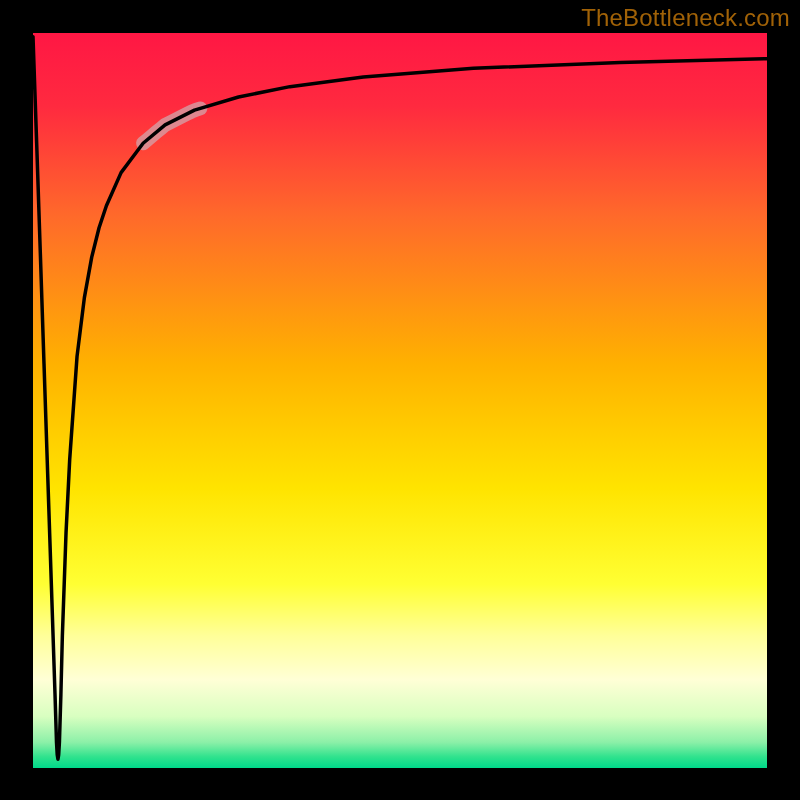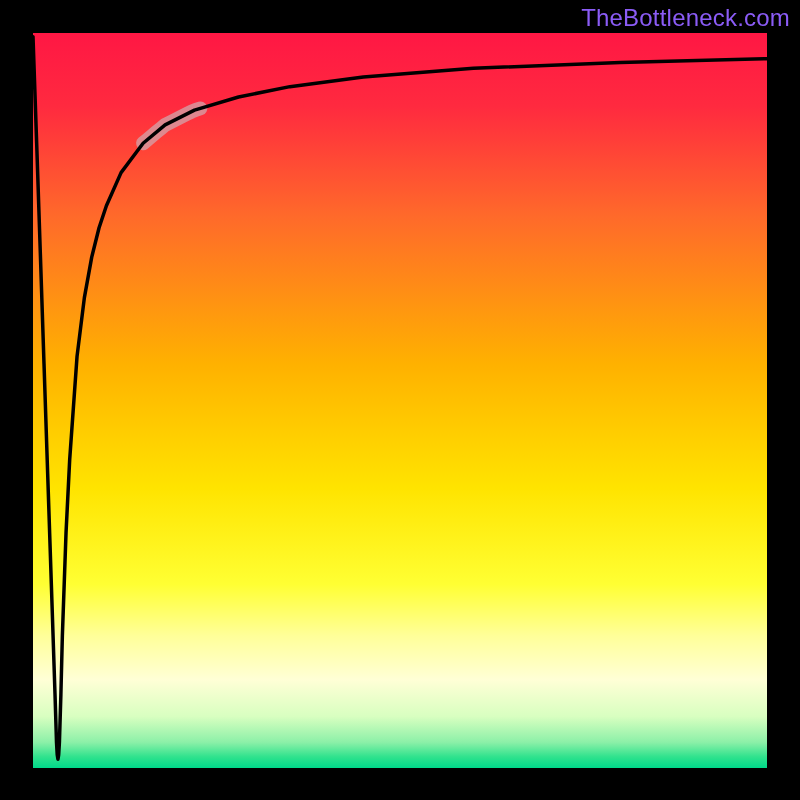--- a/index.html
+++ b/index.html
@@ -16,21 +16,21 @@
     width: 800px;
     height: 800px;
   }
   svg {
     display: block;
   }
   .watermark {
     position: absolute;
     top: 4px;
     right: 10px;
-    color: #8b5cf6;
+    color: #a16207;
     font-size: 24px;
     font-family: Arial, Helvetica, sans-serif;
     letter-spacing: 0.2px;
     user-select: none;
   }
 </style>
 </head>
 <body>
 
 <div class="canvas-wrap">

